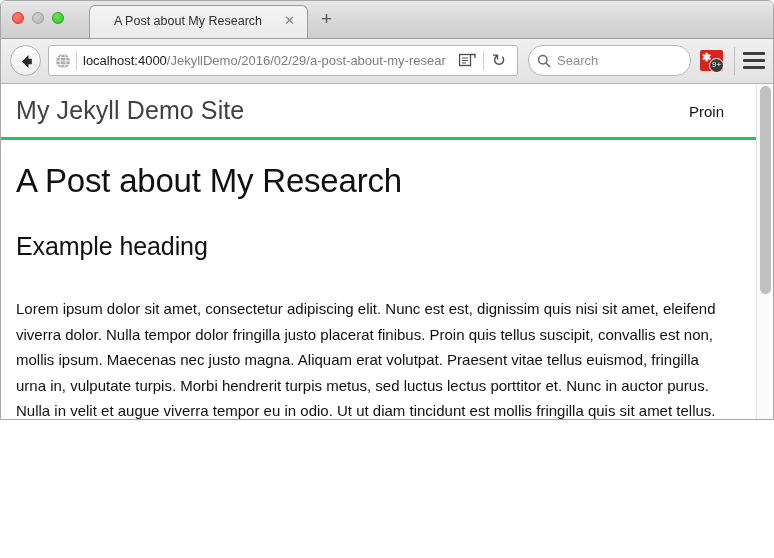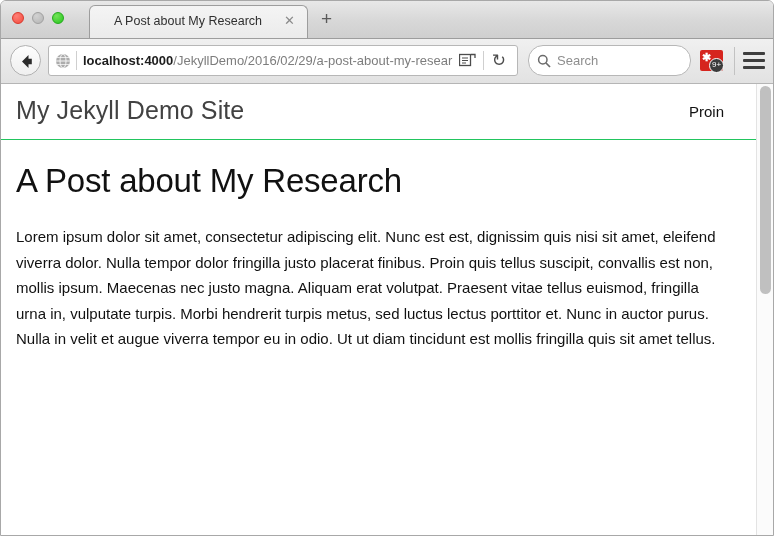--- a/index.html
+++ b/index.html
@@ -11,21 +11,21 @@
     width: 774px;
     height: 558px;
     overflow: hidden;
     font-family: "Liberation Sans", sans-serif;
   }
 
   
   #window {
     position: relative;
     width: 774px;
-    height: 536px;
+    height: 420px;
     box-sizing: border-box;
     background: #ffffff;
     border: 1px solid #a8a8a8;
     border-radius: 6px 6px 0 0;
     overflow: hidden;
   }
 
   
   #tabstrip {
     position: relative;
@@ -137,21 +137,21 @@
     flex: 0 0 auto;
   }
   #url-text {
     flex: 1 1 auto;
     font-size: 13px;
     color: #7d7d7d;
     white-space: nowrap;
     overflow: hidden;
     line-height: 16px;
   }
-  #url-text b { color: #1d1d1d; font-weight: bold; }
+  #url-text b { color: #1d1d1d; font-weight: normal; }
   #reader-icon { flex: 0 0 auto; margin-right: 7px; width: 17px; height: 15px; }
   #urlbar-sep { width: 1px; height: 19px; background: #cfcfcf; margin-right: 8px; flex: 0 0 auto; }
   #reload-icon { flex: 0 0 auto; margin-right: 11px; font-size: 17px; color: #4c4c4c; line-height: 17px; }
 
   #searchbar {
     position: absolute;
     left: 527px;
     top: 6px;
     width: 163px;
     height: 31px;
@@ -239,21 +239,21 @@
     width: 757px;
     height: 475px;
     background: #ffffff;
     overflow: hidden;
   }
 
   
   #site-header {
     position: relative;
     height: 56px;
-    border-bottom: 1px solid #22c55e;
+    border-bottom: 3px solid #22c55e;
     box-sizing: border-box;
   }
   #site-title {
     position: absolute;
     left: 15px;
     top: 12px;
     font-size: 25px;
     color: #424242;
     font-weight: normal;
     letter-spacing: .1px;
@@ -291,21 +291,21 @@
     color: #111111;
   }
   #section-heading {
     margin: 32px 0 0 0;
     font-size: 25px;
     line-height: 28px;
     font-weight: normal;
     color: #111111;
     letter-spacing: -.1px;
   }
-  #lorem-para { margin-top: 24px; }
+  #lorem-para { margin-top: 36px; }
 
   
   #scrollbar-track {
     position: absolute;
     right: 0;
     top: 0;
     width: 17px;
     height: 475px;
     background: #fbfbfb;
     border-left: 1px solid #e3e3e3;
@@ -396,20 +396,21 @@
   <div id="viewport">
     <div id="page">
 
       <div id="site-header">
         <div id="site-title">My Jekyll Demo Site</div>
         <a id="nav-about" href="#">Proin</a>
       </div>
 
       <div id="post">
         <h1 id="post-title">A Post about My Research</h1>
+        <h2 id="section-heading">Example heading</h2>
         <p class="body-para" id="lorem-para">Lorem ipsum dolor sit amet, consectetur adipiscing elit. Nunc est est, dignissim quis nisi sit amet, eleifend viverra dolor. Nulla tempor dolor fringilla justo placerat finibus. Proin quis tellus suscipit, convallis est non, mollis ipsum. Maecenas nec justo magna. Aliquam erat volutpat. Praesent vitae tellus euismod, fringilla urna in, vulputate turpis. Morbi hendrerit turpis metus, sed luctus lectus porttitor et. Nunc in auctor purus. Nulla in velit et augue viverra tempor eu in odio. Ut ut diam tincidunt est mollis fringilla quis sit amet tellus.</p>
       </div>
 
     </div>
 
     <div id="scrollbar-track">
       <div id="scrollbar-thumb"></div>
     </div>
   </div>
 

